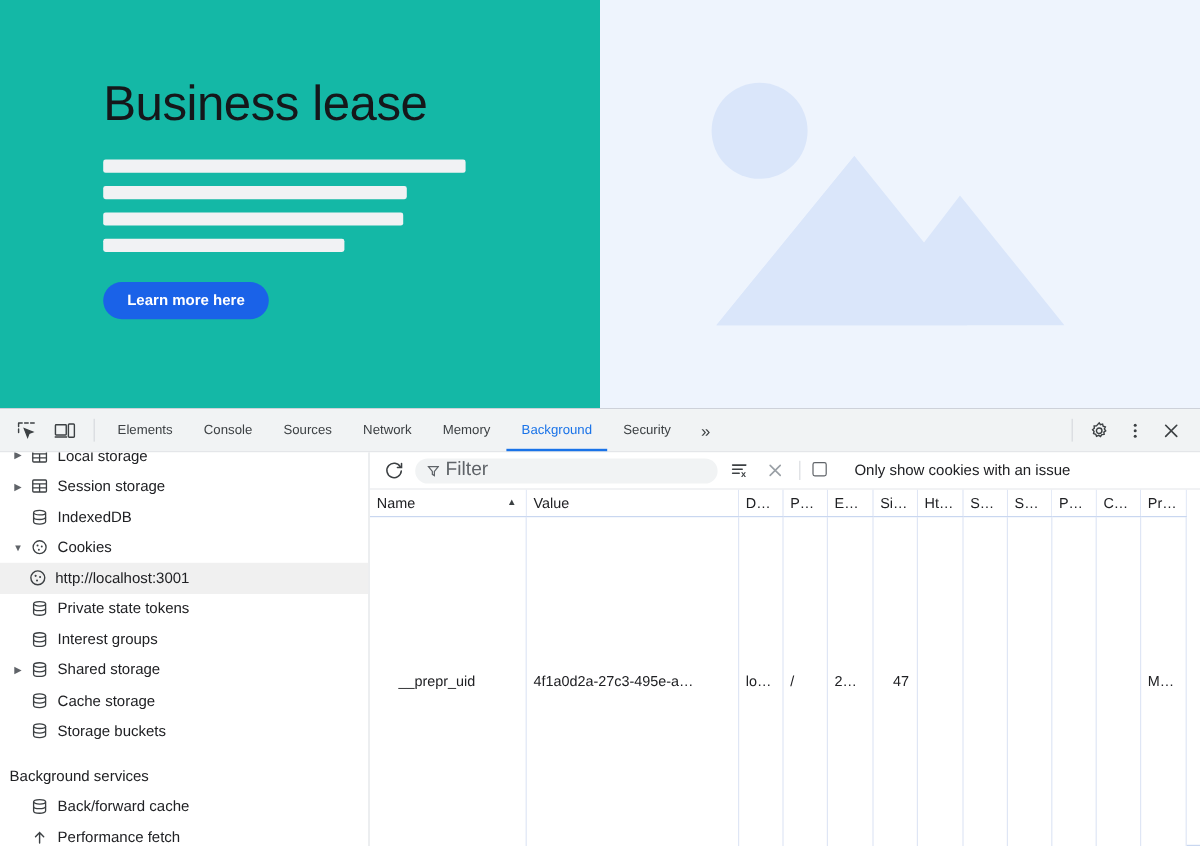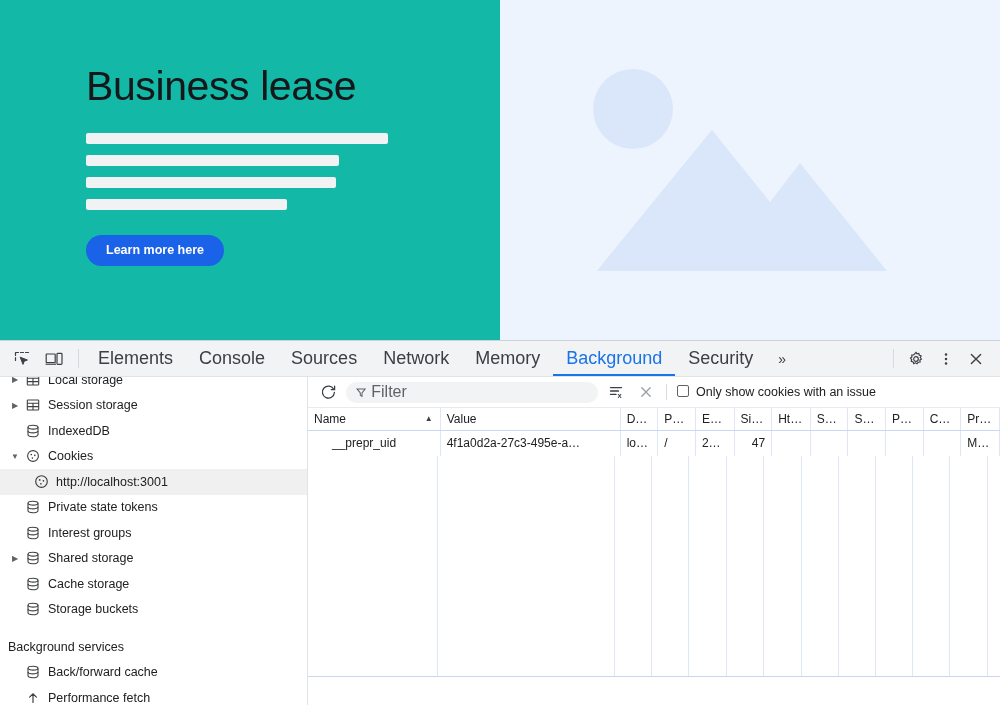--- a/index.html
+++ b/index.html
@@ -72,21 +72,21 @@
   .dt-icon-btn {
     width: 28px; height: 26px;
     display: flex; align-items: center; justify-content: center;
     border-radius: 4px; cursor: pointer; color: #3c4043;
   }
   .dt-divider { width: 1px; background: #d6d9de; margin: 8px 6px; align-self: stretch; }
   .dt-tabs { display: flex; align-items: stretch; }
   .dt-tab {
     display: flex; align-items: center;
     padding: 0 13px;
-    font-size: 18px; color: #3c4043;
+    font-size: 11px; color: #3c4043;
     cursor: pointer; position: relative; white-space: nowrap;
   }
   .dt-tab.active { color: #1a73e8; }
   .dt-tab.active::after {
     content: ""; position: absolute; left: 0; right: 0; bottom: 0;
     height: 2px; background: #1a73e8;
   }
   .dt-more {
     display: flex; align-items: center; padding: 0 12px;
     font-size: 14px; color: #3c4043; cursor: pointer;
@@ -120,21 +120,21 @@
     display: flex; align-items: center; justify-content: center;
     color: #3c4043;
   }
   .tree-label { padding-left: 4px; white-space: nowrap; }
   .tree-section {
     height: 25.5px; display: flex; align-items: center;
     font-size: 12.5px; color: #202124; padding-left: 8px;
     margin-top: 12px;
   }
   .indent-1 { padding-left: 8px; }
-  .indent-2 { padding-left: 30px; }
+  .indent-2 { padding-left: 20px; }
 
   
   .dt-main { flex: 1; display: flex; flex-direction: column; min-width: 0; background:#fff; }
 
   .dt-toolbar {
     height: 31px; min-height: 31px;
     display: flex; align-items: center; gap: 6px;
     padding: 0 8px;
     border-bottom: 1px solid #e8eaed;
   }
@@ -149,29 +149,29 @@
     display: flex; align-items: center; gap: 5px;
     padding: 0 10px; cursor: text;
   }
   .filter-box input {
     border: none; outline: none; background: transparent;
     font-family: "Liberation Sans", sans-serif;
     font-size: 16px; color: #3c4043; width: 100%;
   }
   .filter-box input::placeholder { color: #5f6368; }
   .tb-sep { width: 1px; height: 16px; background: #dadce0; margin: 0 2px; }
-  .cb-wrap { display: flex; gap: 7px; cursor: pointer; margin-left: 2px; }
+  .cb-wrap { display: flex; gap: 23px; cursor: pointer; margin-left: 2px; }
   .cb {
     width: 12px; height: 12px; border: 1.4px solid #5f6368;
     border-radius: 2px; background: #fff;
   }
   .cb-label { font-size: 12.5px; color: #202124; white-space: nowrap; }
 
   
-  .dt-table-wrap { flex: 1; min-height: 0; display: flex; flex-direction: column; overflow: hidden; }
+  .dt-table-wrap { flex: 1; min-height: 0; display: flex; overflow: hidden; }
   table.ck { border-collapse: collapse; table-layout: fixed; width: 100%; }
   table.ck th {
     font-size: 12px; font-weight: normal; color: #202124;
     text-align: left; padding: 4px 6px; height: 22px;
     background: #ffffff;
     border-right: 1px solid #dfe6f5;
     border-bottom: 1px solid #c9d7f0;
     overflow: hidden; white-space: nowrap; text-overflow: ellipsis;
     position: relative;
   }

